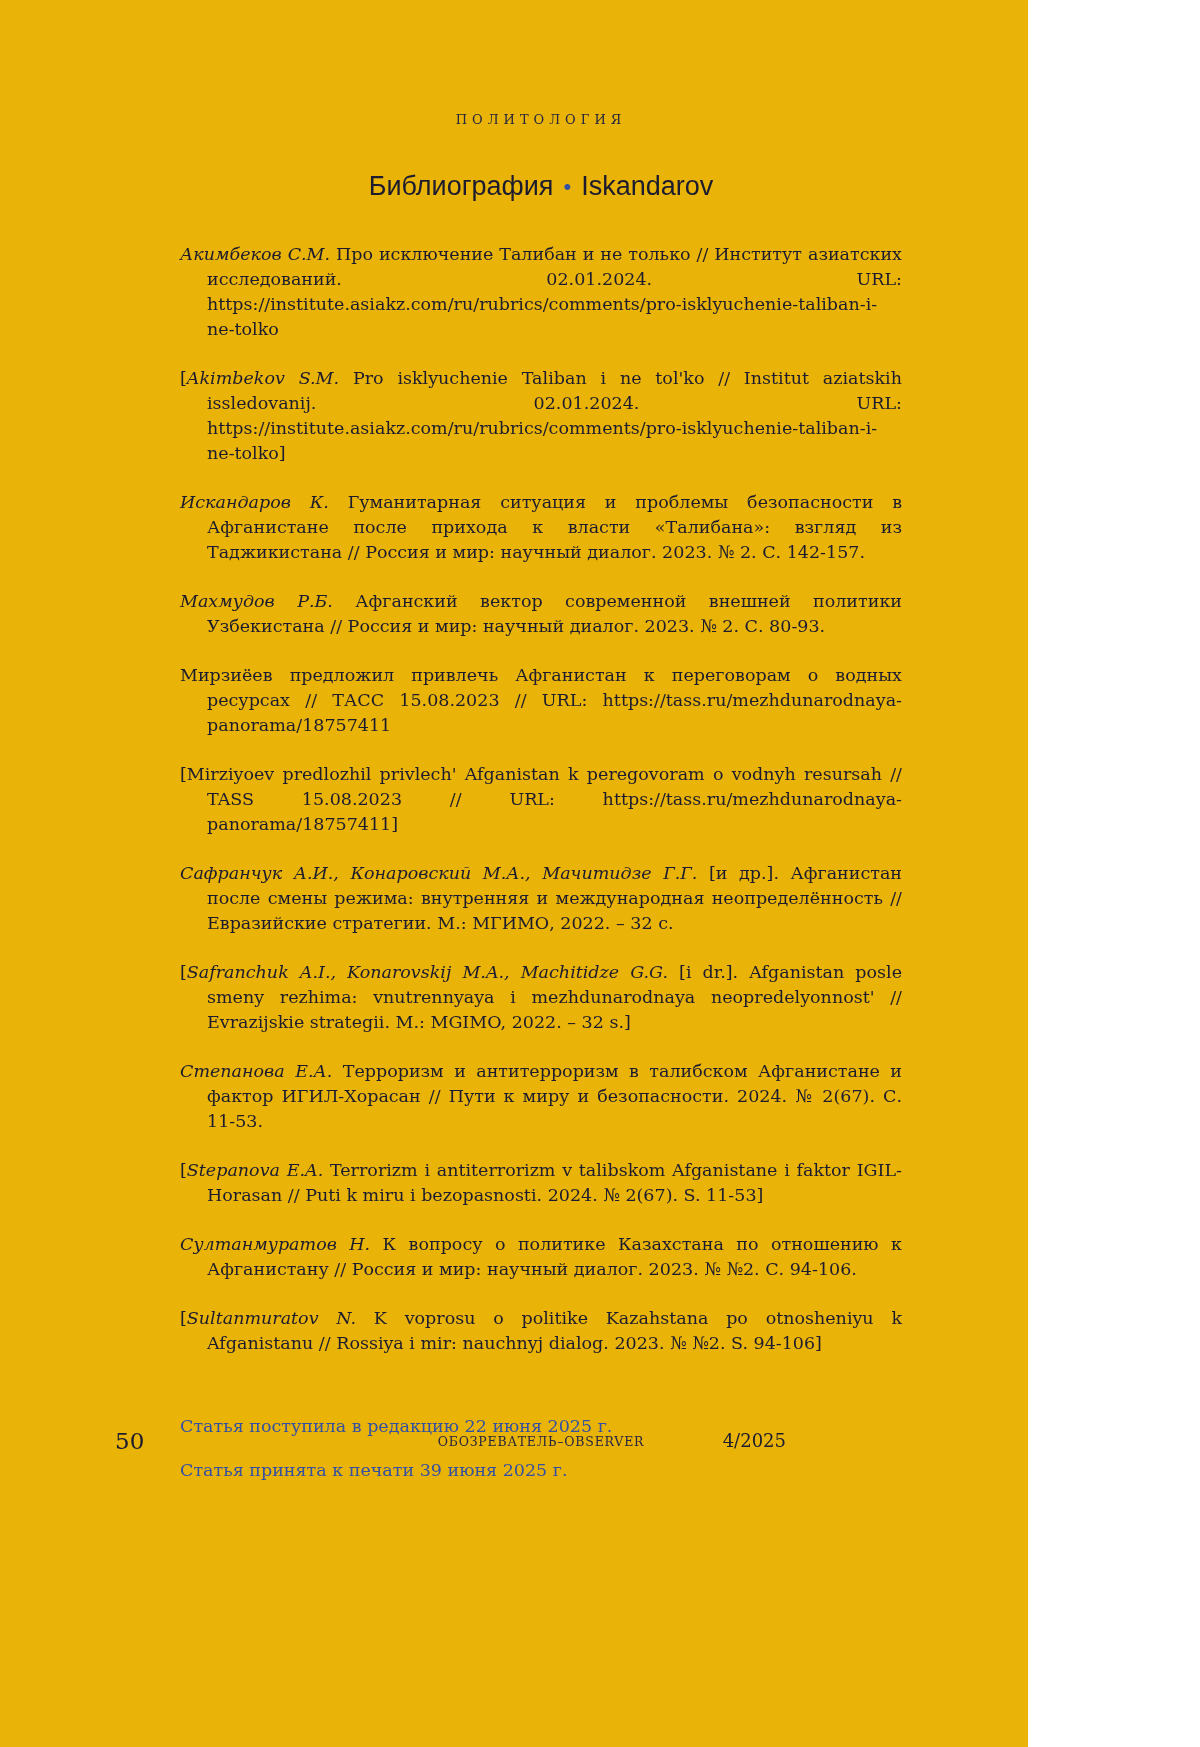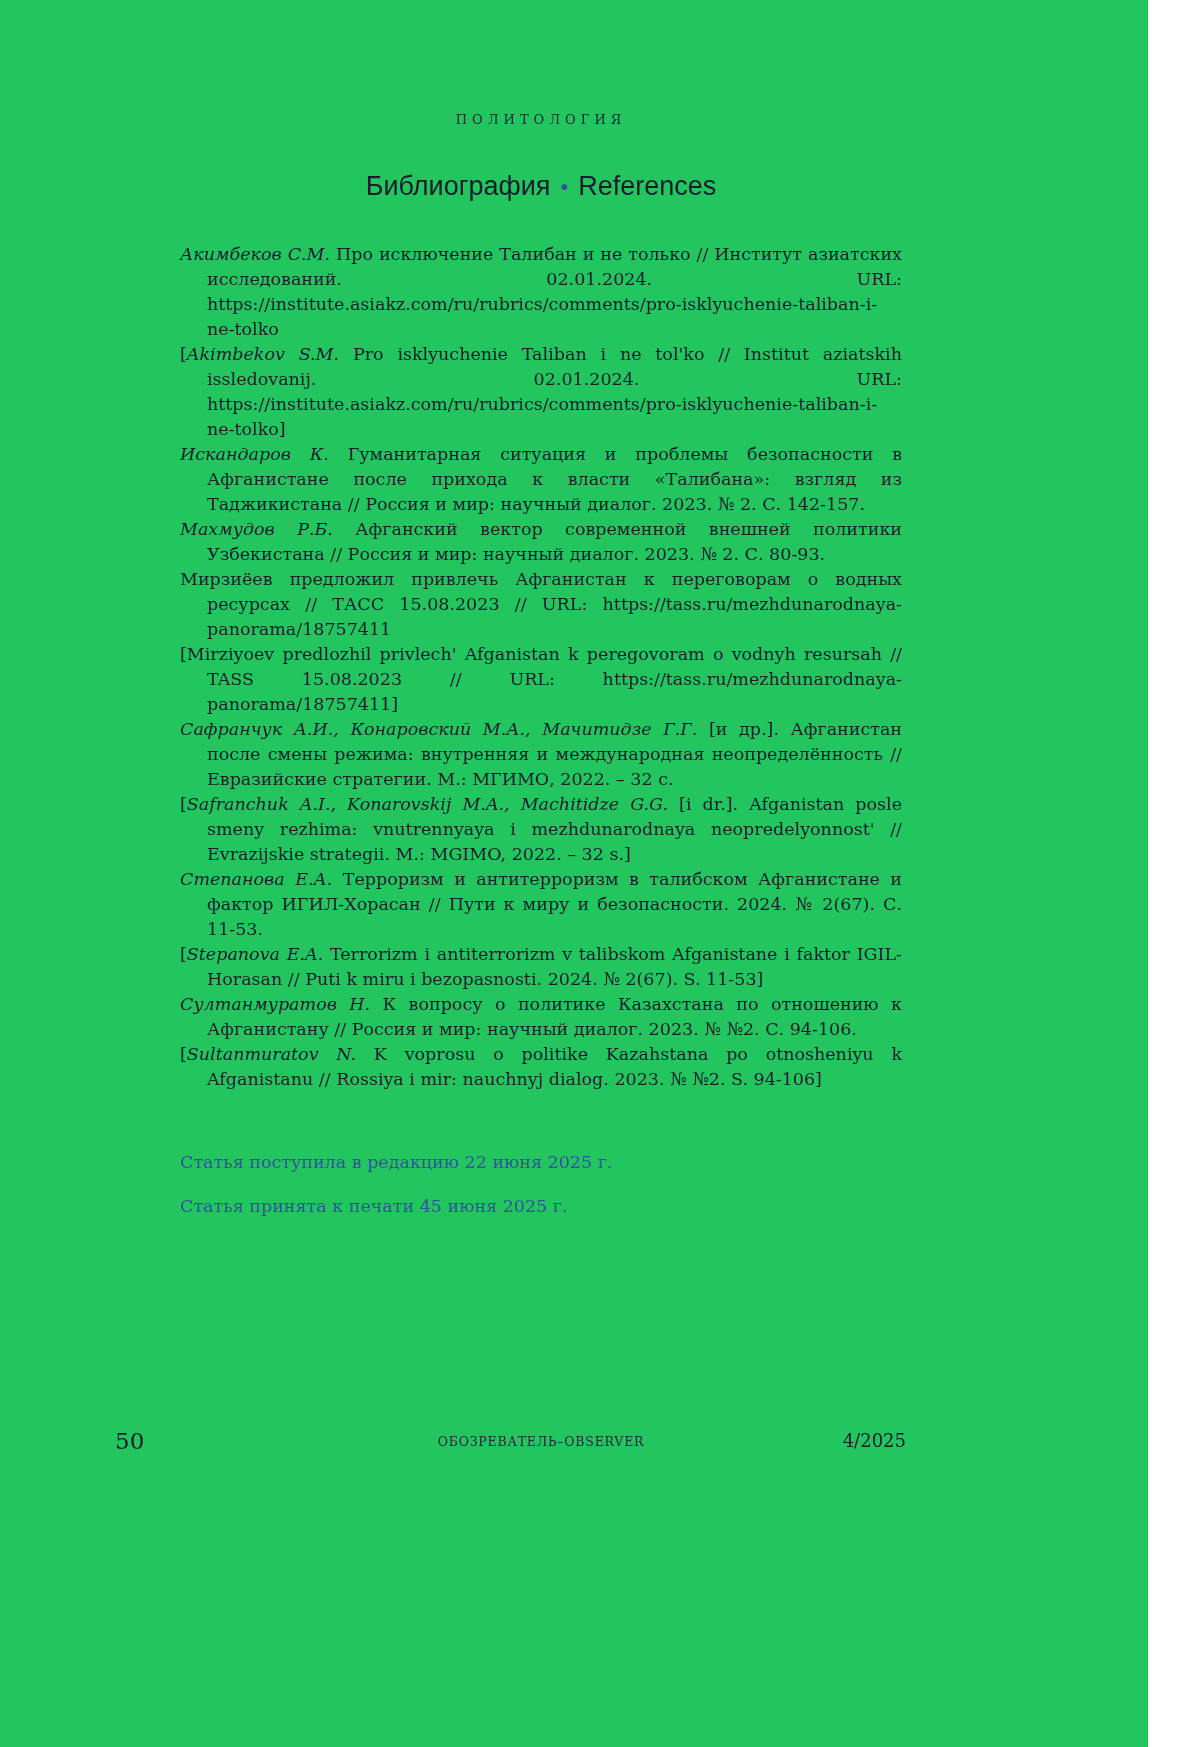--- a/index.html
+++ b/index.html
@@ -1,21 +1,21 @@
 <!DOCTYPE html>
 <html><head>
 <meta charset="utf-8">
 <style>
   * { margin: 0; padding: 0; box-sizing: border-box; }
   html, body { background: #ffffff; }
   .page {
     position: relative;
-    width: 1148px;
+    width: 1028px;
     height: 1747px;
-    background: #22c55e;
+    background: #eab308;
     font-family: "DejaVu Serif", "Liberation Serif", serif;
     color: #1c1c2e;
     overflow: hidden;
   }
   .content {
     position: absolute;
     left: 180px;
     top: 112px;
     width: 722px;
   }
@@ -42,20 +42,21 @@
   }
   .refs {
     margin-top: 40px;
     font-size: 17.5px;
     line-height: 25px;
   }
   .ref {
     text-align: justify;
     padding-left: 27px;
     text-indent: -27px;
+    margin-top: 24px;
   }
   .ref i { font-style: italic; }
   .dates {
     margin-top: 58px;
     color: #3450a2;
     font-size: 17.5px;
     line-height: 25px;
   }
   .dates p + p { margin-top: 19px; }
   .footer-page-number {
@@ -83,38 +84,38 @@
     color: #1c1c2e;
   }
 </style>
 </head>
 <body>
 
 <div class="page">
   <div class="content">
     <div class="running-head">ПОЛИТОЛОГИЯ</div>
     <h1 class="title">
-      <span>Библиография</span><span class="bullet">•</span><span>References</span>
+      <span>Библиография</span><span class="bullet">•</span><span>Iskandarov</span>
     </h1>
     <div class="refs" id="refs">
         <p class="ref"><i>Акимбеков С.М.</i><span> Про исключение Талибан и не только // Институт азиатских исследований. 02.01.2024. URL: https://institute.asiakz.com/ru/rubrics/comments/pro-isklyuchenie-taliban-i-ne-tolko</span></p>
         <p class="ref"><span>[</span><i>Akimbekov S.M.</i><span> Pro isklyuchenie Taliban i ne tol'ko // Institut aziatskih issledovanij. 02.01.2024. URL: https://institute.asiakz.com/ru/rubrics/comments/pro-isklyuchenie-taliban-i-ne-tolko]</span></p>
         <p class="ref"><i>Искандаров К.</i><span> Гуманитарная ситуация и проблемы безопасности в Афганистане после прихода к власти «Талибана»: взгляд из Таджикистана // Россия и мир: научный диалог. 2023. № 2. С. 142-157.</span></p>
         <p class="ref"><i>Махмудов Р.Б.</i><span> Афганский вектор современной внешней политики Узбекистана // Россия и мир: научный диалог. 2023. № 2. С. 80-93.</span></p>
         <p class="ref"><span>Мирзиёев предложил привлечь Афганистан к переговорам о водных ресурсах // ТАСС 15.08.2023 // URL: https://tass.ru/mezhdunarodnaya-panorama/18757411</span></p>
         <p class="ref"><span>[Mirziyoev predlozhil privlech' Afganistan k peregovoram o vodnyh resursah // TASS 15.08.2023 // URL: https://tass.ru/mezhdunarodnaya-panorama/18757411]</span></p>
         <p class="ref"><i>Сафранчук А.И., Конаровский М.А., Мачитидзе Г.Г.</i><span> [и др.]. Афганистан после смены режима: внутренняя и международная неопределённость // Евразийские стратегии. М.: МГИМО, 2022. – 32 с.</span></p>
         <p class="ref"><span>[</span><i>Safranchuk A.I., Konarovskij M.A., Machitidze G.G.</i><span> [i dr.]. Afganistan posle smeny rezhima: vnutrennyaya i mezhdunarodnaya neopredelyonnost' // Evrazijskie strategii. M.: MGIMO, 2022. – 32 s.]</span></p>
         <p class="ref"><i>Степанова Е.А.</i><span> Терроризм и антитерроризм в талибском Афганистане и фактор ИГИЛ-Хорасан // Пути к миру и безопасности. 2024. № 2(67). С. 11-53.</span></p>
         <p class="ref"><span>[</span><i>Stepanova E.A.</i><span> Terrorizm i antiterrorizm v talibskom Afganistane i faktor IGIL-Horasan // Puti k miru i bezopasnosti. 2024. № 2(67). S. 11-53]</span></p>
         <p class="ref"><i>Султанмуратов Н.</i><span> К вопросу о политике Казахстана по отношению к Афганистану // Россия и мир: научный диалог. 2023. № №2. С. 94-106.</span></p>
         <p class="ref"><span>[</span><i>Sultanmuratov N.</i><span> K voprosu o politike Kazahstana po otnosheniyu k Afganistanu // Rossiya i mir: nauchnyj dialog. 2023. № №2. S. 94-106]</span></p>
       </div>
     <div class="dates">
       <p>Статья поступила в редакцию 22 июня 2025 г.</p>
-      <p>Статья принята к печати 45 июня 2025 г.</p>
+      <p>Статья принята к печати 39 июня 2025 г.</p>
     </div>
   </div>
 
   <div class="footer-page-number">50</div>
   <div class="footer-journal">ОБОЗРЕВАТЕЛЬ–OBSERVER</div>
   <div class="footer-issue">4/2025</div>
 </div>
 
 </body></html>

